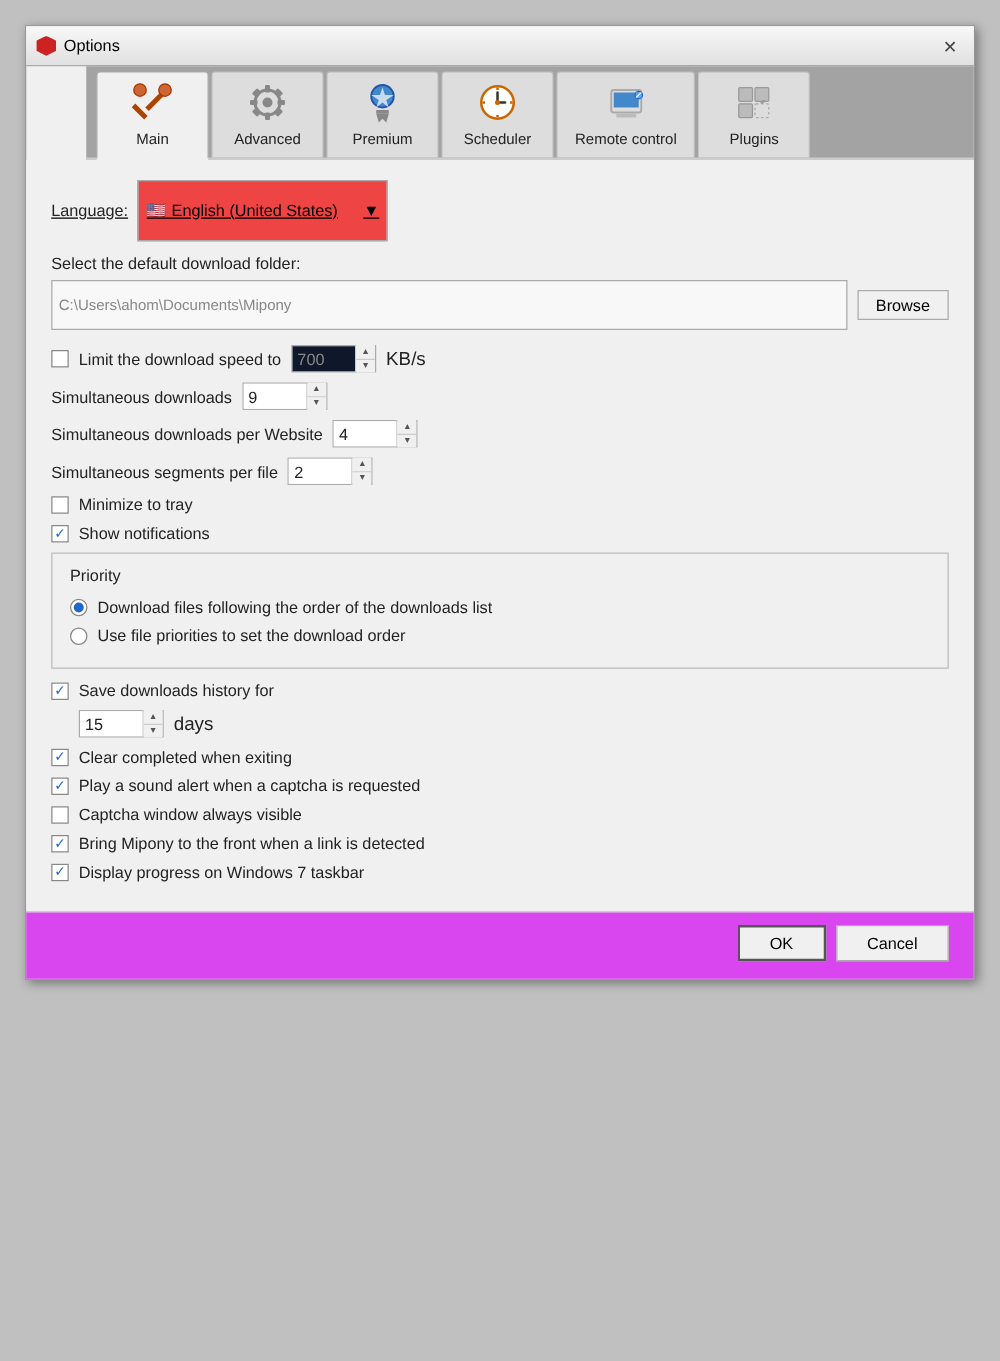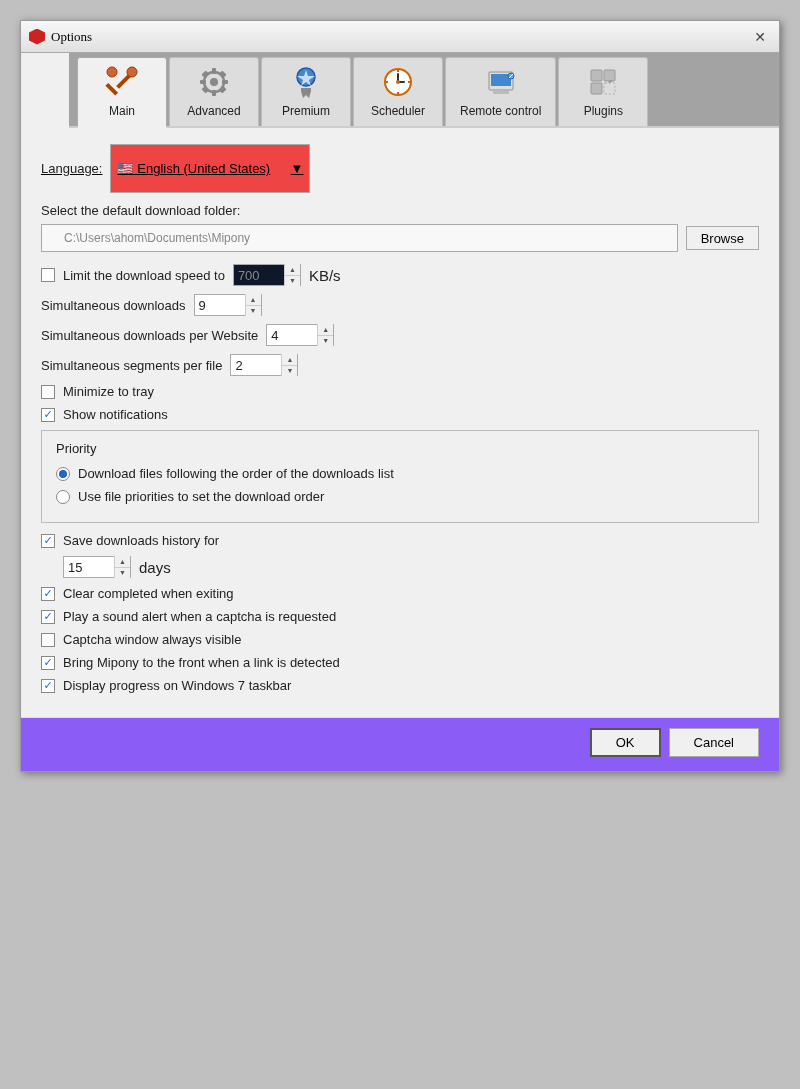--- a/index.html
+++ b/index.html
@@ -24,21 +24,20 @@
       display: flex;
       align-items: center;
       justify-content: space-between;
       padding: 6px 8px;
       height: 32px;
     }
     .title-bar-left {
       display: flex;
       align-items: center;
       gap: 6px;
-      font-family: Liberation Serif, serif;
     }
     .title-icon {
       width: 16px;
       height: 16px;
       background: #cc2222;
       clip-path: polygon(50% 0%, 100% 25%, 100% 75%, 50% 100%, 0% 75%, 0% 25%);
     }
     .title-text {
       font-size: 13px;
       font-weight: normal;
@@ -130,24 +129,24 @@
       margin-bottom: 6px;
     }
     .folder-row {
       display: flex;
       align-items: center;
       gap: 8px;
       margin-bottom: 12px;
     }
     .folder-input {
       flex: 1;
-      height: 28px;
+      height: 40px;
       border: 1px solid #aaa;
       background: #f8f8f8;
-      padding: 2px 22px;
+      padding: 2px 5px;
       color: #888;
       font-size: 12px;
     }
     .browse-btn {
       padding: 3px 14px;
       background: #f0f0f0;
       border: 1px solid #aaa;
       cursor: pointer;
       font-size: 13px;
       height: 24px;
@@ -273,21 +272,21 @@
       align-items: center;
       gap: 8px;
       margin-left: 22px;
       margin-bottom: 8px;
     }
     .footer {
       display: flex;
       justify-content: flex-end;
       gap: 8px;
       padding: 10px 20px 14px 20px;
-      background: #8b5cf6;
+      background: #d946ef;
       border-top: 1px solid #ddd;
     }
     .footer-btn {
       padding: 5px 24px;
       font-size: 13px;
       cursor: pointer;
       border: 1px solid #aaa;
       background: #f0f0f0;
     }
     .footer-btn.primary {

